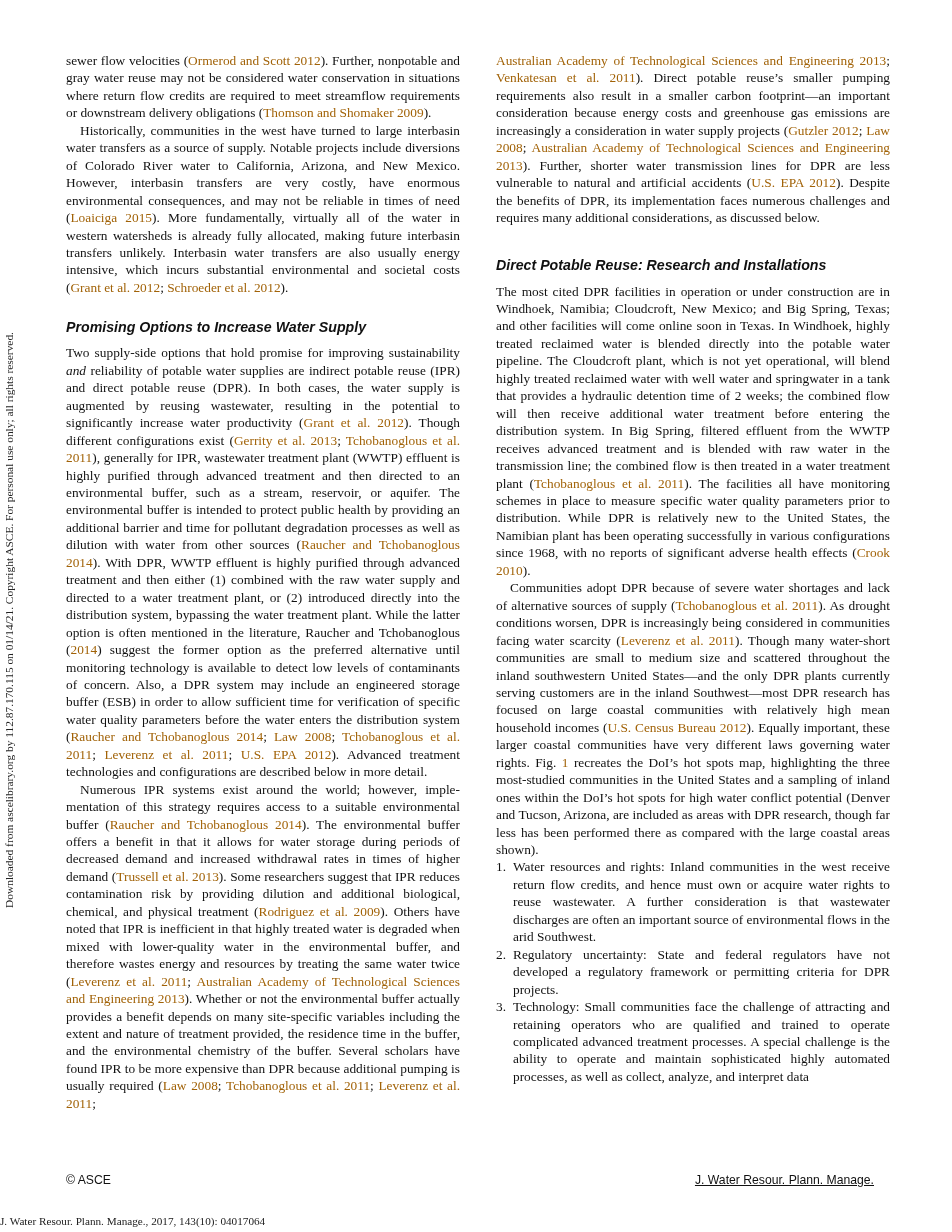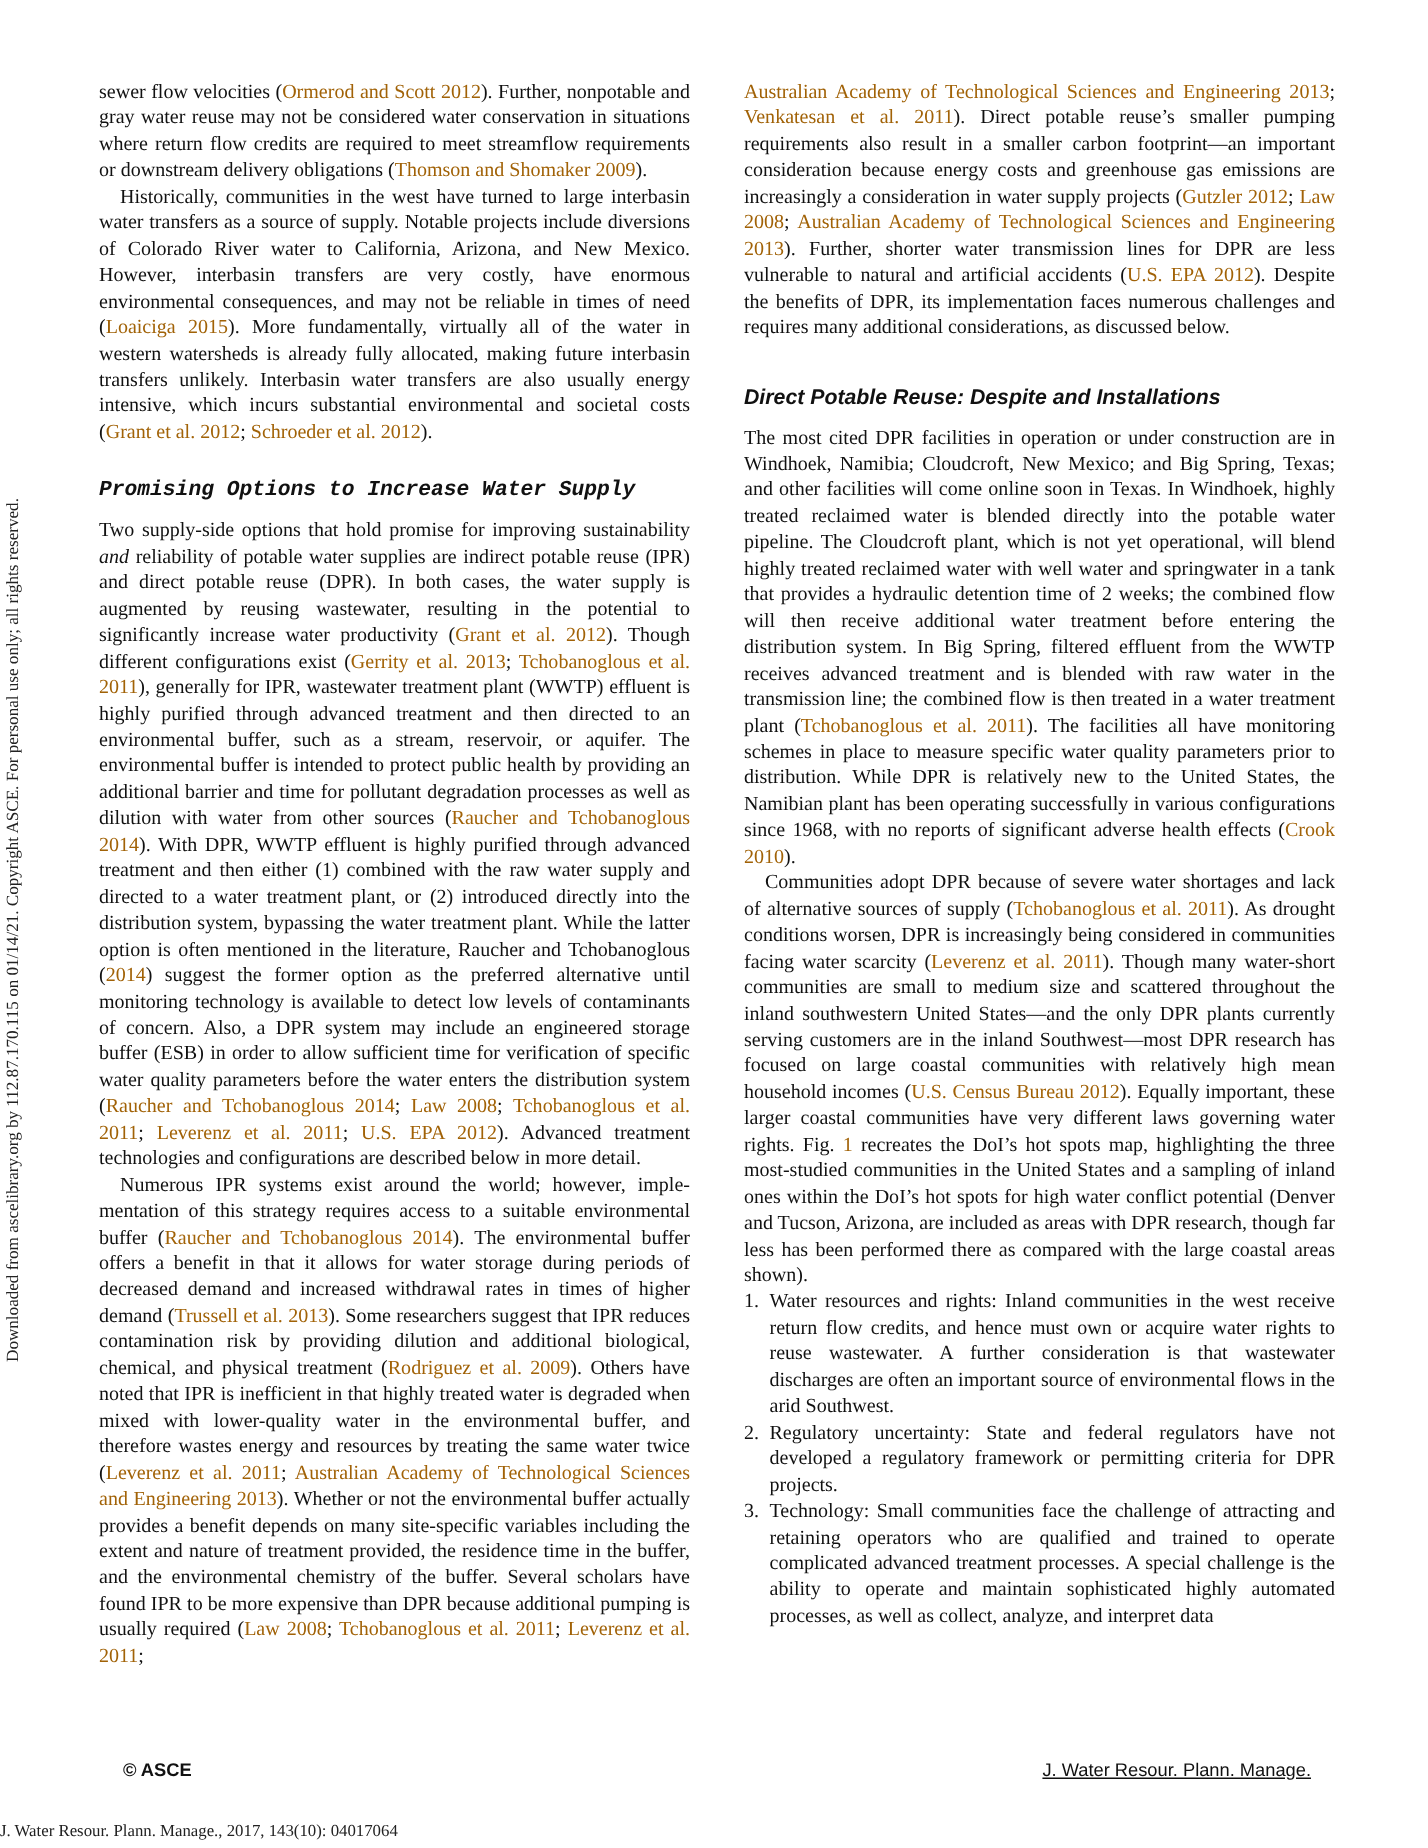--- a/index.html
+++ b/index.html
@@ -7,32 +7,32 @@
          font-family: "Liberation Serif", serif; color: #111; }
   .col { position: absolute; top: 52px; width: 394px; font-size: 13.35px; line-height: 17.45px;
          text-align: justify; hyphens: manual; }
   .col-left { left: 66px; }
   .col-right { left: 496px; }
   .col p { margin: 0; text-indent: 0; }
   .col p.indent { text-indent: 14px; }
   a.cite { color: #a16207; text-decoration: none; }
   .section-heading { font-family: "Liberation Sans", sans-serif; font-weight: bold; font-style: italic;
                      font-size: 14.2px; margin: 0; line-height: 18px; text-align: left; }
-  .h-left { margin-top: 22px; margin-bottom: 8px; font-family: Liberation Mono, monospace; }
+  .h-left { margin-top: 22px; margin-bottom: 8px; }
   .h-right { margin-top: 29px; margin-bottom: 9px; }
   ol.challenges { margin: 0; padding: 0; list-style: none; }
   ol.challenges li { position: relative; padding-left: 17px; }
   ol.challenges li .num { position: absolute; left: 0; top: 0; }
   .side-note { position: absolute; left: 1px; top: 300px; width: 16px; height: 640px; }
   .side-note span { position: absolute; left: 50%; top: 50%; white-space: nowrap;
                     transform: translate(-50%, -50%) rotate(-90deg);
                     font-family: "Liberation Serif", serif; font-size: 11.4px; color: #222; }
   .footer { position: absolute; top: 1173px; left: 66px; width: 824px; height: 16px;
             font-family: "Liberation Sans", sans-serif; font-size: 12.2px; color: #111; }
-  .footer .f-left { position: absolute; left: 16px; font-weight: bold; }
+  .footer .f-left { position: absolute; left: 0; }
   .footer .f-center { position: absolute; left: 0; right: 0; text-align: center; }
   .footer .f-right { position: absolute; right: 16px; text-decoration: underline; }
   .citation-line { position: absolute; top: 1215px; left: 0; width: 952px; text-align: left;
                    font-family: Liberation Serif, serif; font-size: 11.2px; color: #222; }
 </style>
 </head>
 <body>
 
 <div class="side-note">
   <span>Downloaded from ascelibrary.org by 112.87.170.115 on 01/14/21. Copyright ASCE. For personal use only; all rights reserved.</span>
@@ -41,21 +41,21 @@
 <div class="col col-left">
   <p>sewer flow velocities (<a class="cite" href="#">Ormerod and Scott 2012</a>). Further, nonpot­able and gray water reuse may not be considered water conserva­tion in situations where return flow credits are required to meet streamflow requirements or downstream delivery obligations (<a class="cite" href="#">Thomson and Shomaker 2009</a>).</p>
   <p class="indent">Historically, communities in the west have turned to large inter­basin water transfers as a source of supply. Notable projects include diversions of Colorado River water to California, Arizona, and New Mexico. However, interbasin transfers are very costly, have enor­mous environmental consequences, and may not be reliable in times of need (<a class="cite" href="#">Loaiciga 2015</a>). More fundamentally, virtually all of the water in western watersheds is already fully allocated, making future interbasin transfers unlikely. Interbasin water transfers are also usually energy intensive, which incurs substantial environmen­tal and societal costs (<a class="cite" href="#">Grant et al. 2012</a>; <a class="cite" href="#">Schroeder et al. 2012</a>).</p>
   <h3 class="section-heading h-left">Promising Options to Increase Water Supply</h3>
   <p>Two supply-side options that hold promise for improving sus­tainability <em>and</em> reliability of potable water supplies are indirect potable reuse (IPR) and direct potable reuse (DPR). In both cases, the water supply is augmented by reusing wastewater, resulting in the potential to significantly increase water productivity (<a class="cite" href="#">Grant et al. 2012</a>). Though different configurations exist (<a class="cite" href="#">Gerrity et al. 2013</a>; <a class="cite" href="#">Tchobanoglous et al. 2011</a>), generally for IPR, wastewater treatment plant (WWTP) effluent is highly purified through advanced treatment and then directed to an environmental buffer, such as a stream, reservoir, or aquifer. The environmental buffer is intended to protect public health by providing an additional barrier and time for pollutant degradation processes as well as dilution with water from other sources (<a class="cite" href="#">Raucher and Tchobanoglous 2014</a>). With DPR, WWTP effluent is highly purified through advanced treatment and then either (1) combined with the raw water supply and directed to a water treatment plant, or (2) introduced directly into the distribution system, bypassing the water treatment plant. While the latter option is often mentioned in the literature, Raucher and Tchobanoglous (<a class="cite" href="#">2014</a>) suggest the former option as the preferred alternative until monitoring technology is available to detect low lev­els of contaminants of concern. Also, a DPR system may include an engineered storage buffer (ESB) in order to allow sufficient time for verification of specific water quality parameters before the water enters the distribution system (<a class="cite" href="#">Raucher and Tchobanoglous 2014</a>; <a class="cite" href="#">Law 2008</a>; <a class="cite" href="#">Tchobanoglous et al. 2011</a>; <a class="cite" href="#">Leverenz et al. 2011</a>; <a class="cite" href="#">U.S. EPA 2012</a>). Advanced treatment technologies and configura­tions are described below in more detail.</p>
   <p class="indent">Numerous IPR systems exist around the world; however, imple­mentation of this strategy requires access to a suitable environmental buffer (<a class="cite" href="#">Raucher and Tchobanoglous 2014</a>). The environmental buffer offers a benefit in that it allows for water storage during periods of decreased demand and increased withdrawal rates in times of higher demand (<a class="cite" href="#">Trussell et al. 2013</a>). Some researchers suggest that IPR reduces contamination risk by providing dilution and additional biological, chemical, and physical treatment (<a class="cite" href="#">Rodriguez et al. 2009</a>). Others have noted that IPR is inefficient in that highly treated water is degraded when mixed with lower-quality water in the envi­ronmental buffer, and therefore wastes energy and resources by treat­ing the same water twice (<a class="cite" href="#">Leverenz et al. 2011</a>; <a class="cite" href="#">Australian Academy of Technological Sciences and Engineering 2013</a>). Whether or not the environmental buffer actually provides a benefit depends on many site-specific variables including the extent and nature of treat­ment provided, the residence time in the buffer, and the environmen­tal chemistry of the buffer. Several scholars have found IPR to be more expensive than DPR because additional pumping is usually re­quired (<a class="cite" href="#">Law 2008</a>; <a class="cite" href="#">Tchobanoglous et al. 2011</a>; <a class="cite" href="#">Leverenz et al. 2011</a>;</p>
 </div>
 
 <div class="col col-right">
   <p><a class="cite" href="#">Australian Academy of Technological Sciences and Engineering 2013</a>; <a class="cite" href="#">Venkatesan et al. 2011</a>). Direct potable reuse’s smaller pumping requirements also result in a smaller carbon footprint—an important consideration because energy costs and greenhouse gas emissions are increasingly a consideration in water supply proj­ects (<a class="cite" href="#">Gutzler 2012</a>; <a class="cite" href="#">Law 2008</a>; <a class="cite" href="#">Australian Academy of Technological Sciences and Engineering 2013</a>). Further, shorter water transmission lines for DPR are less vulnerable to natural and artificial accidents (<a class="cite" href="#">U.S. EPA 2012</a>). Despite the benefits of DPR, its implementation faces numerous challenges and requires many additional considera­tions, as discussed below.</p>
-  <h3 class="section-heading h-right">Direct Potable Reuse: Despite and Installations</h3>
+  <h3 class="section-heading h-right">Direct Potable Reuse: Research and Installations</h3>
   <p>The most cited DPR facilities in operation or under construction are in Windhoek, Namibia; Cloudcroft, New Mexico; and Big Spring, Texas; and other facilities will come online soon in Texas. In Windhoek, highly treated reclaimed water is blended directly into the potable water pipeline. The Cloudcroft plant, which is not yet operational, will blend highly treated reclaimed water with well water and springwater in a tank that provides a hydraulic detention time of 2 weeks; the combined flow will then receive additional water treat­ment before entering the distribution system. In Big Spring, filtered effluent from the WWTP receives advanced treatment and is blended with raw water in the transmission line; the combined flow is then treated in a water treatment plant (<a class="cite" href="#">Tchobanoglous et al. 2011</a>). The facilities all have monitoring schemes in place to measure specific water quality parameters prior to distribution. While DPR is relatively new to the United States, the Namibian plant has been operating successfully in various configurations since 1968, with no reports of significant adverse health effects (<a class="cite" href="#">Crook 2010</a>).</p>
   <p class="indent">Communities adopt DPR because of severe water shortages and lack of alternative sources of supply (<a class="cite" href="#">Tchobanoglous et al. 2011</a>). As drought conditions worsen, DPR is increasingly being considered in communities facing water scarcity (<a class="cite" href="#">Leverenz et al. 2011</a>). Though many water-short communities are small to medium size and scattered throughout the inland southwestern United States—and the only DPR plants currently serving customers are in the inland Southwest—most DPR research has focused on large coastal communities with relatively high mean household incomes (<a class="cite" href="#">U.S. Census Bureau 2012</a>). Equally important, these larger coastal communities have very different laws governing water rights. Fig. <a class="cite" href="#">1</a> recreates the DoI’s hot spots map, highlighting the three most-studied communities in the United States and a sampling of inland ones within the DoI’s hot spots for high water conflict potential (Denver and Tucson, Arizona, are included as areas with DPR research, though far less has been performed there as compared with the large coastal areas shown).</p>
   <ol class="challenges">
     <li>
       <span class="num">1.</span>
       <span>Water resources and rights: Inland communities in the west re­ceive return flow credits, and hence must own or acquire water rights to reuse wastewater. A further consideration is that waste­water discharges are often an important source of environmental flows in the arid Southwest.</span>
     </li>
     <li>
       <span class="num">2.</span>
       <span>Regulatory uncertainty: State and federal regulators have not developed a regulatory framework or permitting criteria for DPR projects.</span>

